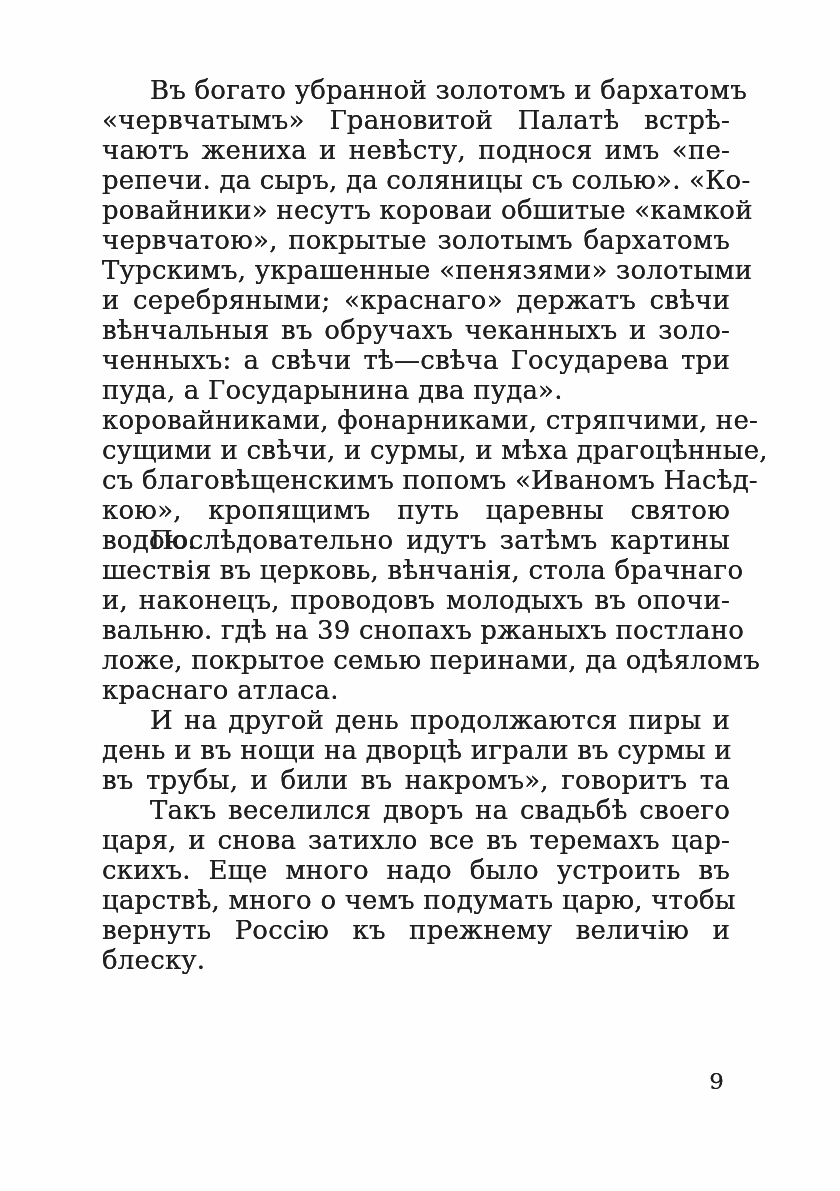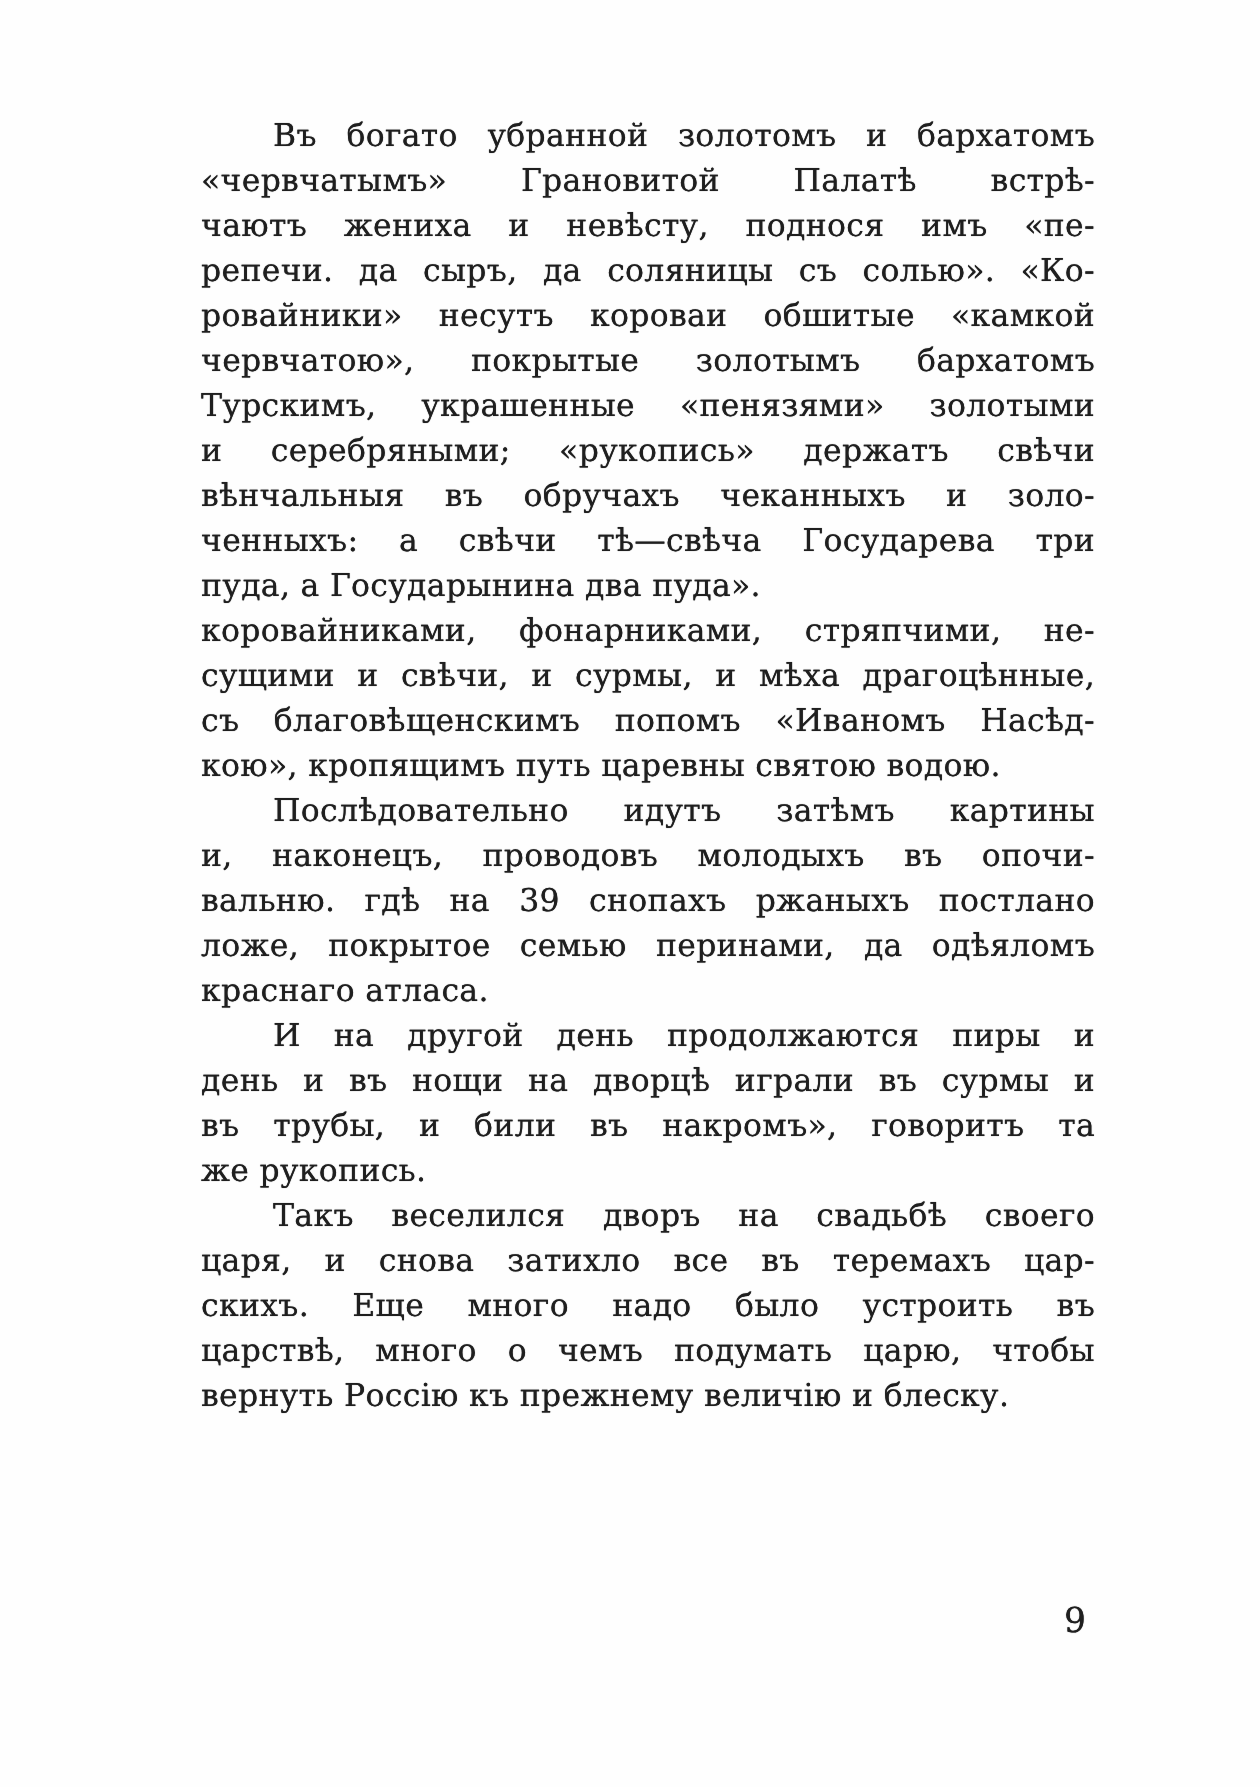--- a/index.html
+++ b/index.html
@@ -16,29 +16,28 @@
     font-family: "DejaVu Serif", "Liberation Serif", serif;
     color: #1f1f1f;
   }
   .text-block {
     position: absolute;
     left: 102px;
     top: 75px;
     width: 628px;
   }
   .line {
-    font-size: 21px;
+    font-size: 26px;
     line-height: 30px;
     height: 30px;
     white-space: nowrap;
     text-align: justify;
     text-align-last: justify;
     letter-spacing: 0.2px;
     text-shadow: 0 0 0.5px currentColor;
-    margin-left: 32px;
   }
   .line.first {
     text-indent: 48px;
   }
   .line.last {
     text-align-last: left;
     white-space: normal;
   }
   .page-number {
     position: absolute;
@@ -56,37 +55,37 @@
 
 <div class="page">
   <div class="text-block">
       <div class="line first">Въ богато убранной золотомъ и бархатомъ</div>
       <div class="line">«червчатымъ» Грановитой Палатѣ встрѣ-</div>
       <div class="line">чаютъ жениха и невѣсту, поднося имъ «пе-</div>
       <div class="line">репечи. да сыръ, да соляницы съ солью». «Ко-</div>
       <div class="line">ровайники» несутъ короваи обшитые «камкой</div>
       <div class="line">червчатою», покрытые золотымъ бархатомъ</div>
       <div class="line">Турскимъ, украшенные «пенязями» золотыми</div>
-      <div class="line">и серебряными; «рукопись» держатъ свѣчи</div>
+      <div class="line">и серебряными; «краснаго» держатъ свѣчи</div>
       <div class="line">вѣнчальныя въ обручахъ чеканныхъ и золо-</div>
       <div class="line">ченныхъ: а свѣчи тѣ—свѣча Государева три</div>
       <div class="line last">пуда, а Государынина два пуда».</div>
       <div class="line">коровайниками, фонарниками, стряпчими, не-</div>
       <div class="line">сущими и свѣчи, и сурмы, и мѣха драгоцѣнные,</div>
       <div class="line">съ благовѣщенскимъ попомъ «Иваномъ Насѣд-</div>
       <div class="line last">кою», кропящимъ путь царевны святою водою.</div>
       <div class="line first">Послѣдовательно идутъ затѣмъ картины</div>
+      <div class="line">шествія въ церковь, вѣнчанія, стола брачнаго</div>
       <div class="line">и, наконецъ, проводовъ молодыхъ въ опочи-</div>
       <div class="line">вальню. гдѣ на 39 снопахъ ржаныхъ постлано</div>
       <div class="line">ложе, покрытое семью перинами, да одѣяломъ</div>
       <div class="line last">краснаго атласа.</div>
       <div class="line first">И на другой день продолжаются пиры и</div>
       <div class="line">день и въ нощи на дворцѣ играли въ сурмы и</div>
       <div class="line">въ трубы, и били въ накромъ», говоритъ та</div>
-      <div class="line last">же рукопись.</div>
       <div class="line first">Такъ веселился дворъ на свадьбѣ своего</div>
       <div class="line">царя, и снова затихло все въ теремахъ цар-</div>
       <div class="line">скихъ. Еще много надо было устроить въ</div>
       <div class="line">царствѣ, много о чемъ подумать царю, чтобы</div>
       <div class="line last">вернуть Россію къ прежнему величію и блеску.</div>
     </div>
   <div class="page-number">9</div>
 </div>
 
 </body></html>

